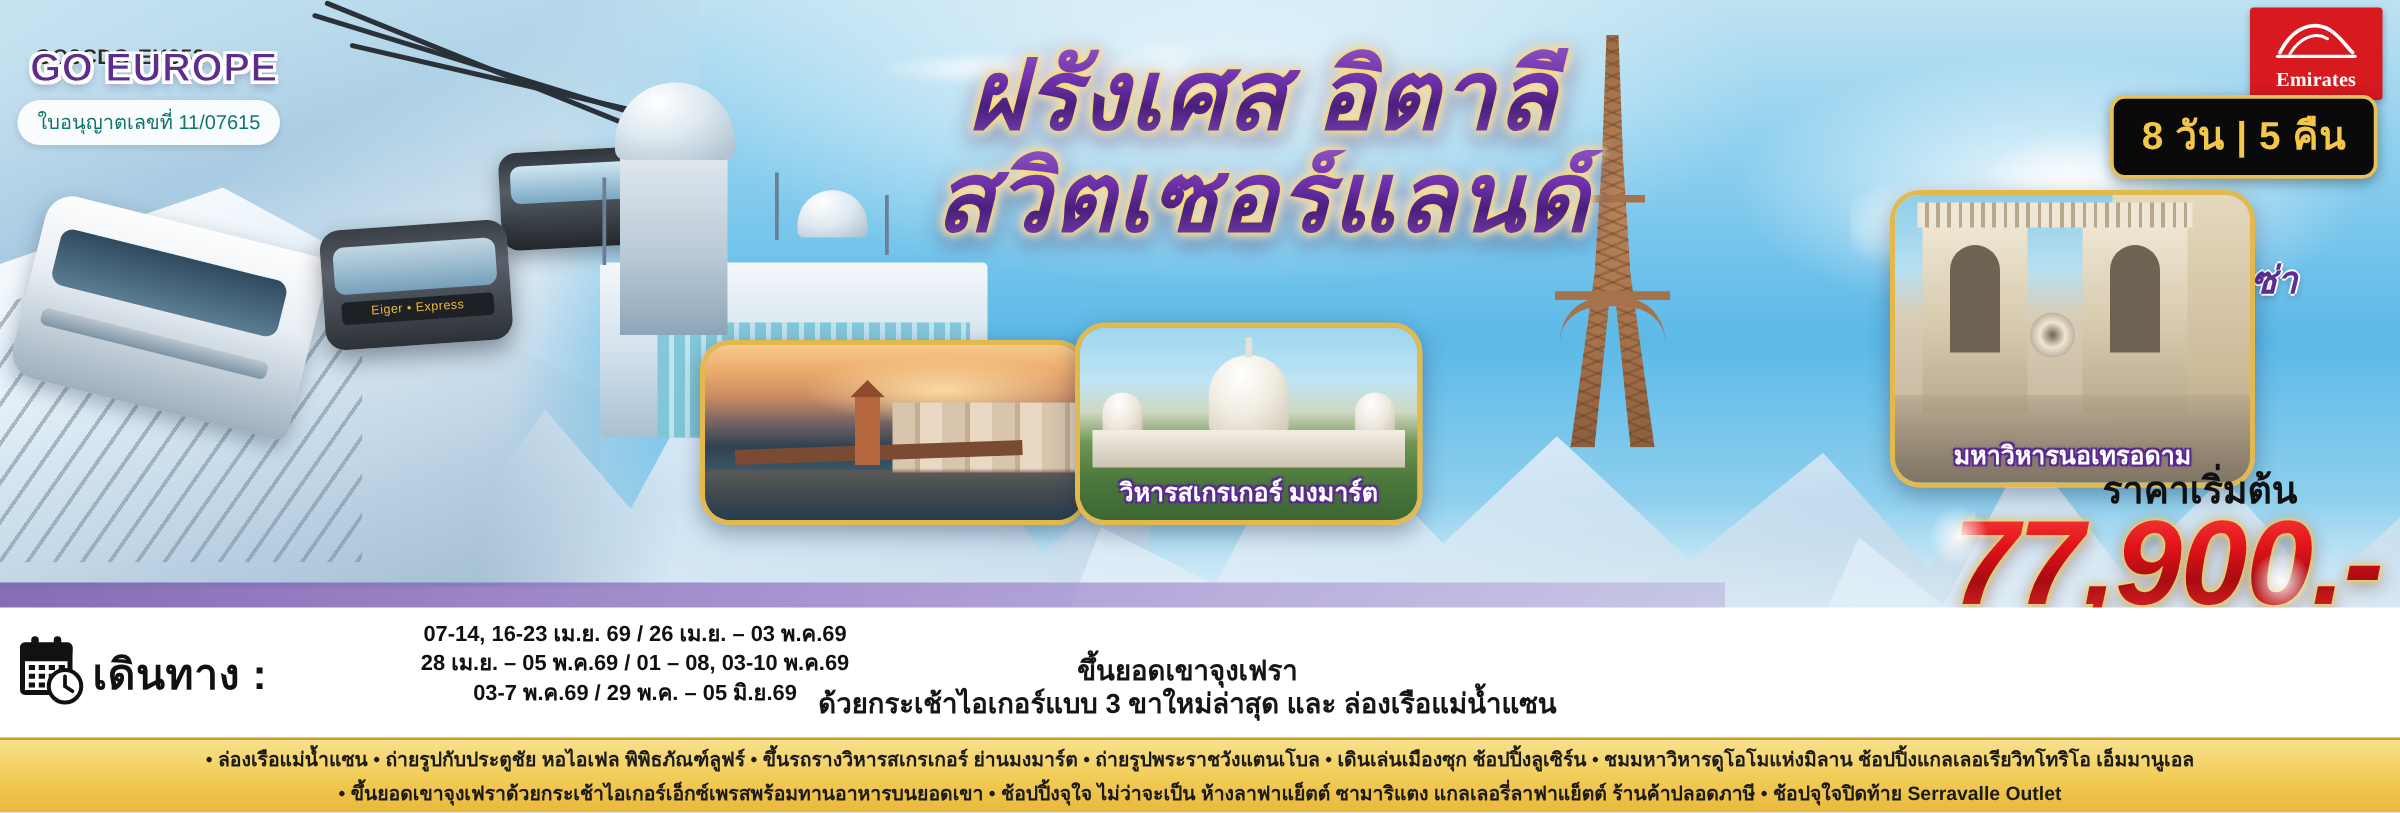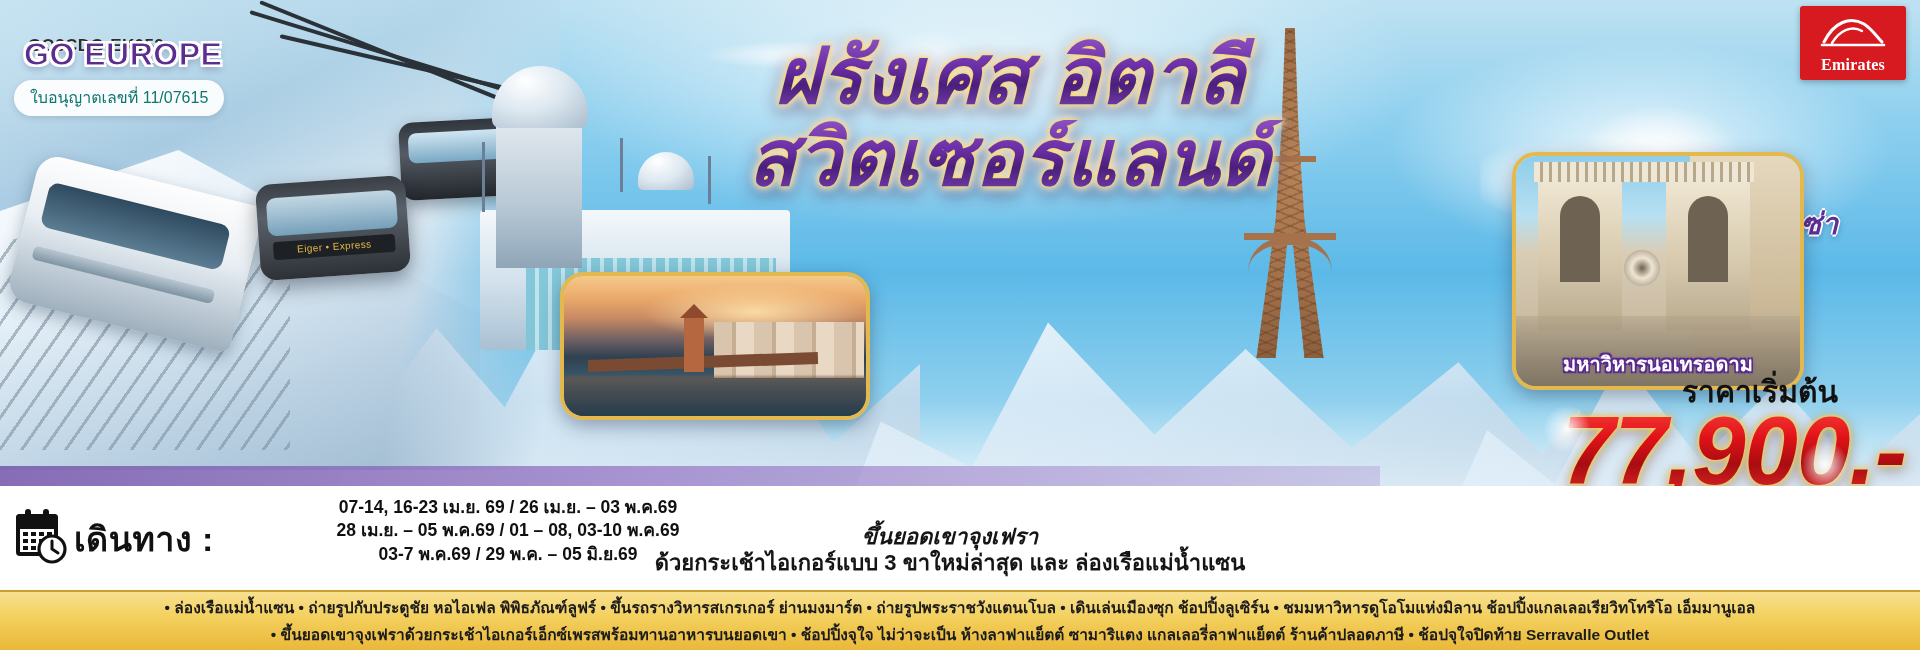--- a/index.html
+++ b/index.html
@@ -369,21 +369,21 @@
     text-align:center;
     font-size:17.5px; font-weight:700; color:#101010; line-height:1.34;
   }
   .dates div { white-space:nowrap; }
 
   .promo {
     position:absolute; left:580px; top:524px; width:740px; text-align:center;
     font-size:22px; font-weight:800; line-height:1.2;
     color:#7a2a90;
   }
-  .promo .p1 { color:#151515;font-style:italic; }
+  .promo .p1 { color:#151515; }
   .promo .p2 { color:#151515; }
 
   
   .price-from {
     position:absolute; right:82px; top:368px;
     font-size:30px; font-weight:800; color:#111111;
     white-space:nowrap;
   }
   .price-val {
     position:absolute; right:14px; top:396px;
@@ -477,36 +477,46 @@
 
   <div class="emirates">
     <svg class="calligraphy" viewBox="0 0 66 38">
       <path d="M4 30 C14 10, 30 4, 44 12 C52 17, 56 24, 62 30" stroke="#ffffff" stroke-width="3" fill="none" stroke-linecap="round"></path>
       <path d="M12 31 C20 18, 32 13, 42 19" stroke="#ffffff" stroke-width="2.4" fill="none" stroke-linecap="round"></path>
       <path d="M2 33 H64" stroke="#ffffff" stroke-width="2.6" stroke-linecap="round"></path>
     </svg>
     <div class="name">Emirates</div>
   </div>
 
+  <div class="duration">8 วัน | 5 คืน</div>
 
   <div class="title-wrap">
     <div class="title-line l1">ฝรั่งเศส  อิตาลี</div>
     <div class="title-line l2">สวิตเซอร์แลนด์</div>
   </div>
   <div class="title-sub">จุงเฟรา ว้าวซ่า</div>
 
   <div class="card card-lucerne">
     <div class="lucerne-img">
       <div class="luc-houses"></div>
       <div class="luc-bridge"></div>
       <div class="luc-tower"></div>
       <div class="luc-refl"></div>
     </div>
   </div>
 
+  <div class="card card-sacre">
+    <div class="sacre-img">
+      <div class="sacre-dome"></div>
+      <div class="sacre-sdome l"></div>
+      <div class="sacre-sdome r"></div>
+      <div class="sacre-body"></div>
+    </div>
+    <div class="cap">วิหารสเกรเกอร์ มงมาร์ต</div>
+  </div>
 
   <div class="card card-notre">
     <div class="notre-img">
       <div class="nd-right"></div>
       <div class="nd-tower l"></div>
       <div class="nd-tower r"></div>
       <div class="nd-arch a1"></div>
       <div class="nd-arch a2"></div>
       <div class="nd-gallery"></div>
       <div class="nd-rose"></div>

